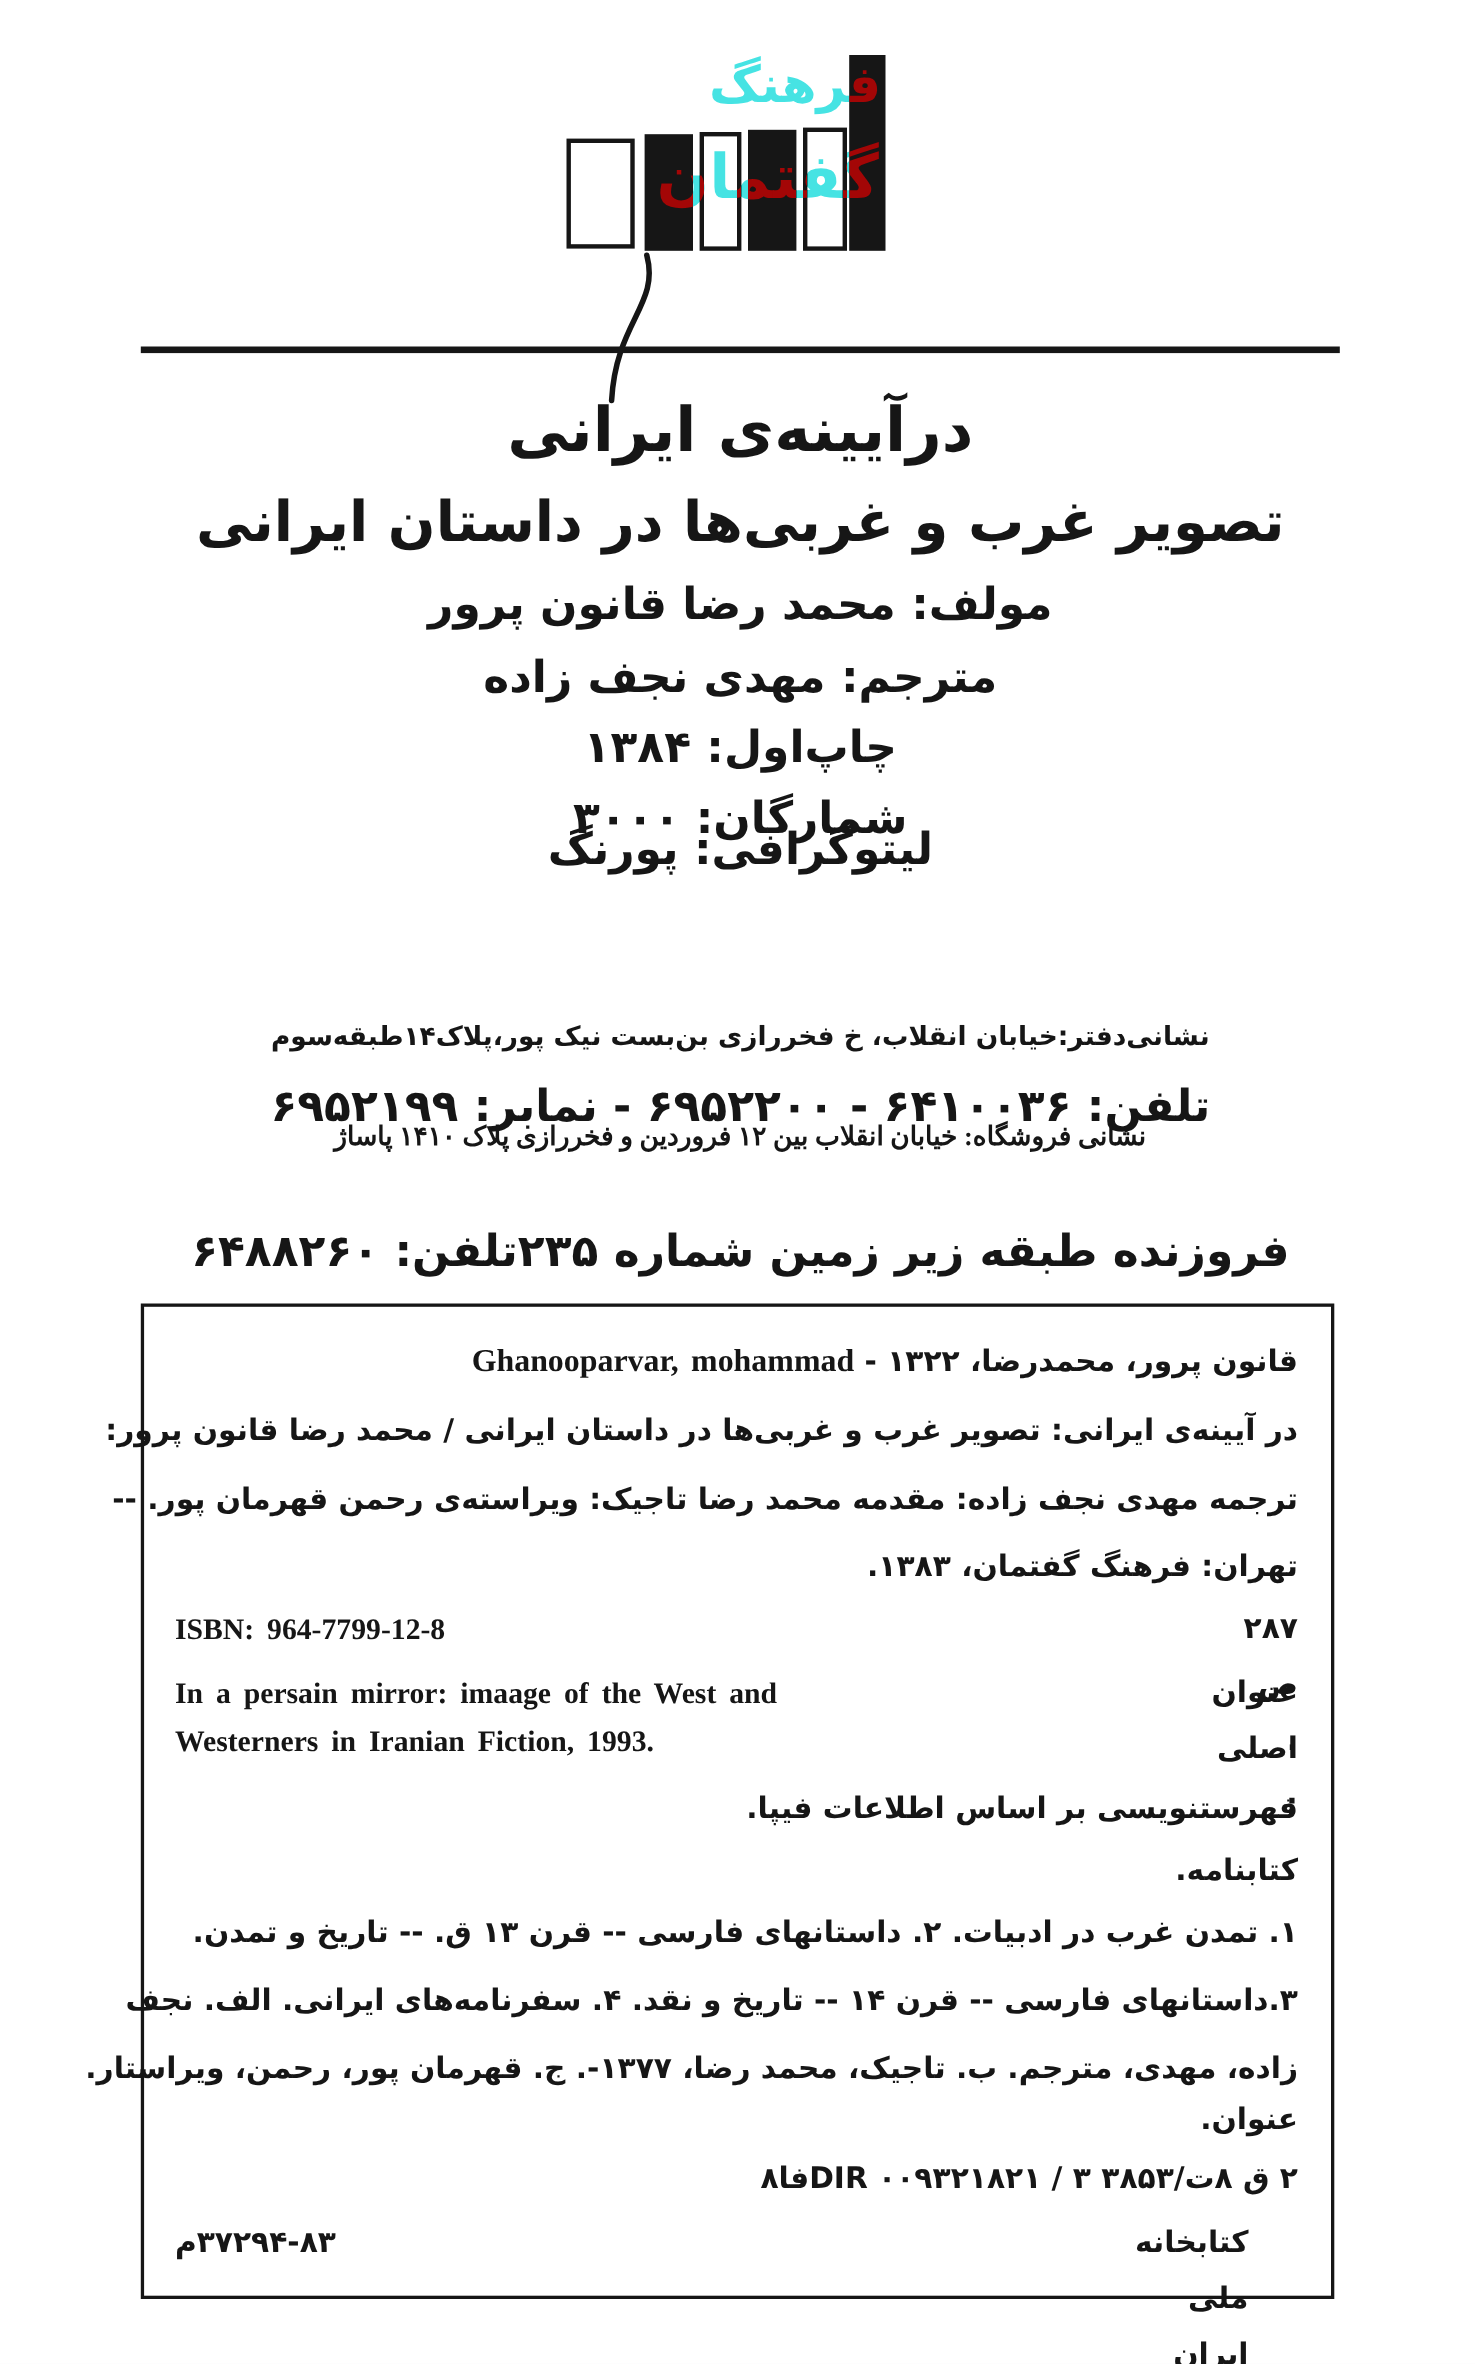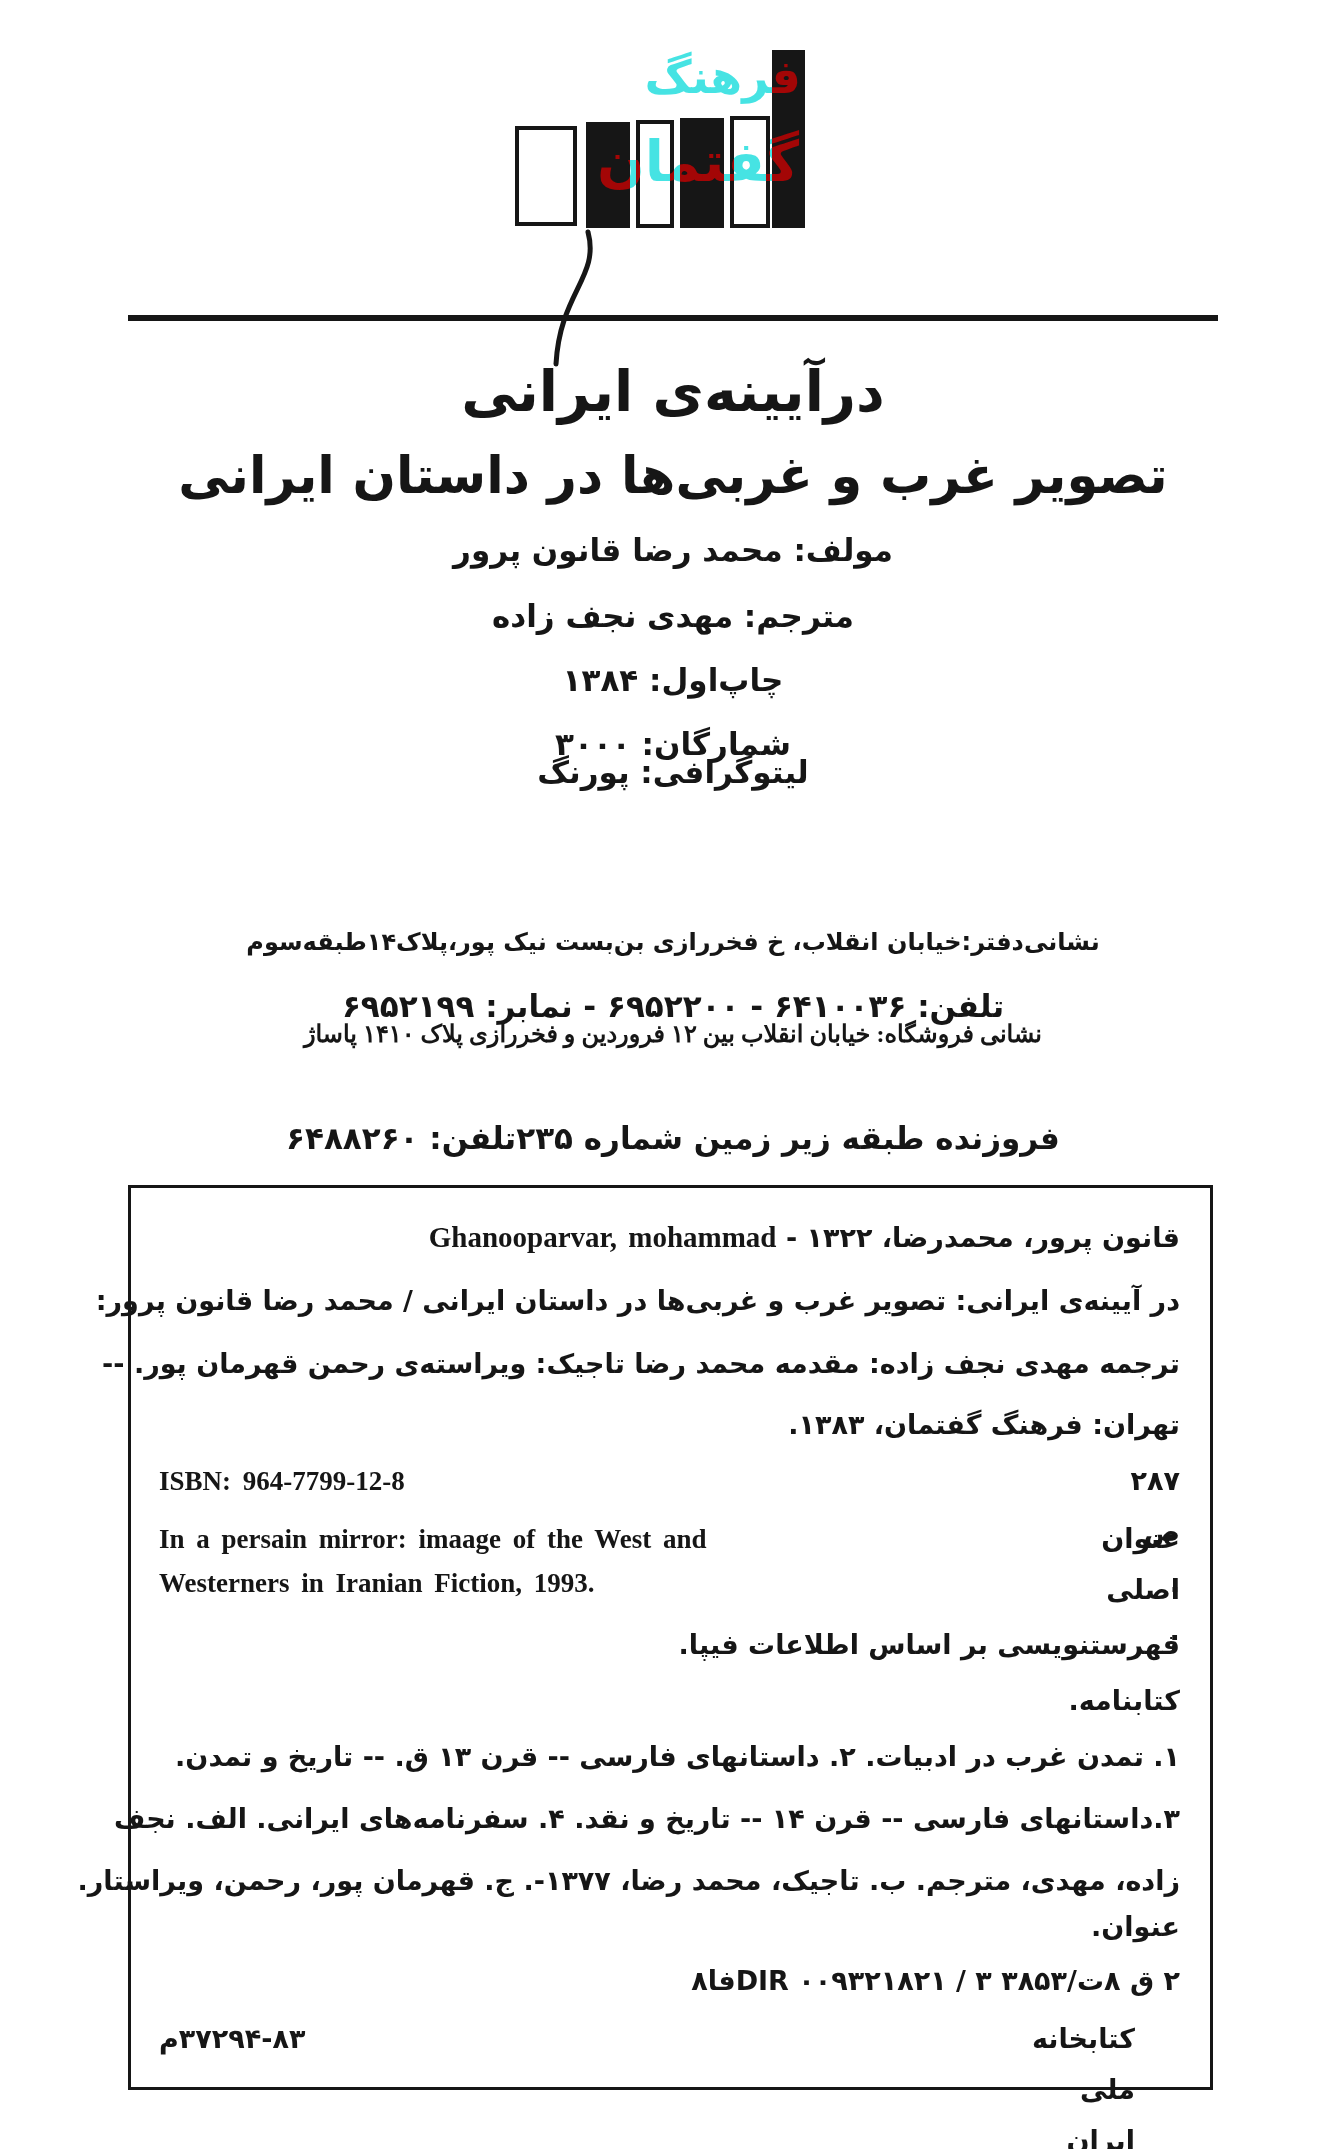--- a/index.html
+++ b/index.html
@@ -18,21 +18,21 @@
              white-space:nowrap;direction:rtl;line-height:1;}
   .logo-word-top{right:4px;top:6px;font-size:46px;letter-spacing:2px;}
   .logo-word-main{right:6px;top:86px;font-size:56px;letter-spacing:6px;}
   .tail-svg{position:absolute;left:540px;top:232px;width:90px;height:140px;overflow:visible;}
   
   .rule{position:absolute;left:128px;top:315px;width:1090px;height:6px;background:#161616;}
   .cline{position:absolute;left:128px;width:1090px;text-align:center;
          white-space:nowrap;direction:rtl;line-height:48px;}
   .title{top:358px;font-size:56px;line-height:1.2;}
   .subtitle{top:452px;font-size:51px;}
-  .imp{font-size:31px;}
+  .imp{font-size:40px;}
   .imp.small{font-size:24px;}
   
   .cipbox{position:absolute;left:128px;top:1185px;width:1085px;height:905px;
           border:3px solid #161616;box-sizing:border-box;}
   .crow{position:absolute;left:0;right:0;white-space:nowrap;
         font-size:27px;line-height:42px;}
   .crow .rtl-text{position:absolute;right:30px;direction:rtl;white-space:nowrap;}
   .crow .lat{position:absolute;left:28px;direction:ltr;
              font-family:"Liberation Serif",serif;font-size:27px;word-spacing:5px;white-space:nowrap;}
   .lat-inline{font-family:"Liberation Serif",serif;font-size:29px;word-spacing:4px;}

